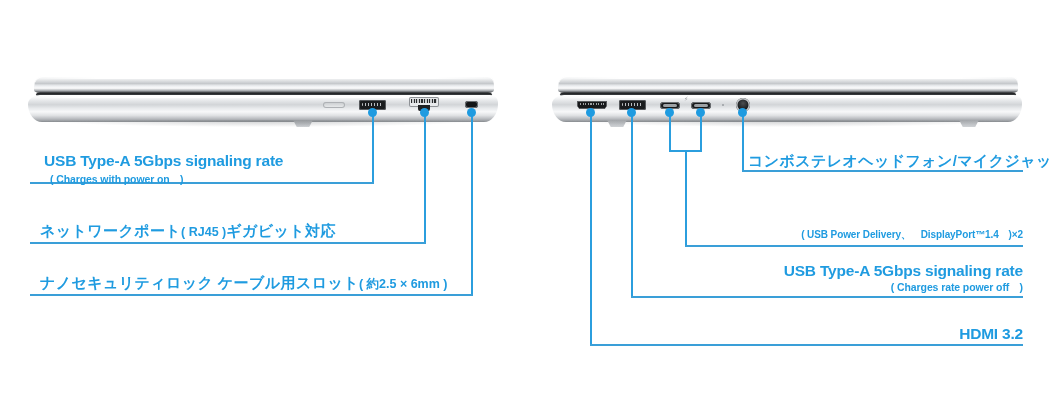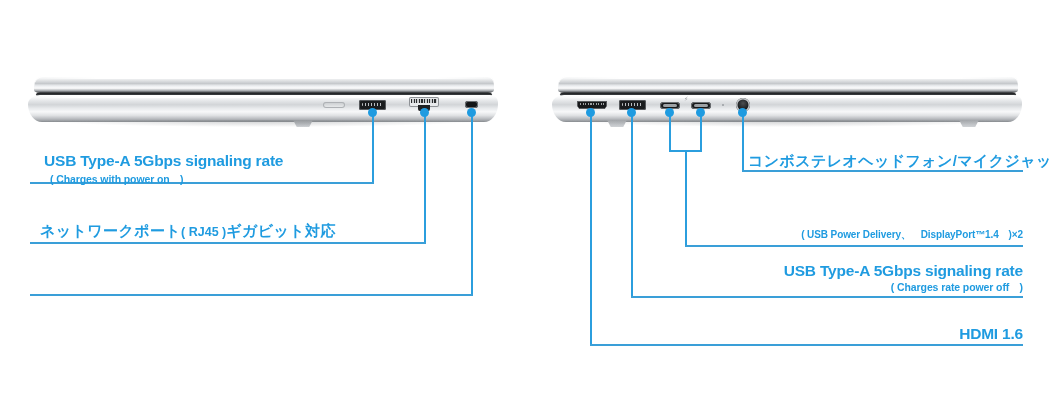--- a/index.html
+++ b/index.html
@@ -337,20 +337,23 @@
   <div class="underline" style="left:30px;  top:242px; width:396px;"></div>
   <div class="underline" style="left:30px;  top:294px; width:443px;"></div>
 
   <div class="label l-main" style="left:44px; top:152px;">USB Type-A 5Gbps signaling rate</div>
   <div class="label l-sub" style="left:50px; top:173px;">( Charges with power on　)</div>
 
   <div class="label l-jp" style="left:40px; top:222px;">
     <span>ネットワークポート</span><span class="small">( RJ45 )</span><span>ギガビット対応</span>
   </div>
 
+  <div class="label l-jp" style="left:40px; top:274px;">
+    <span>ナノセキュリティロック ケーブル用スロット</span><span class="small">( 約2.5 × 6mm )</span>
+  </div>
 
   <div class="laptop right">
     <div class="lid"></div>
     <div class="gap"></div>
     <div class="base"></div>
     <div class="foot" style="left:52px;"></div>
     <div class="foot" style="left:404px;"></div>
     <div class="shade"></div>
 
     <div class="port port-hdmi" style="left:25px;"></div>
@@ -384,15 +387,15 @@
   <div class="underline" style="left:631px; top:296px; width:392px;"></div>
   <div class="underline" style="left:590px; top:344px; width:433px;"></div>
 
   <div class="label l-jp" style="left:748px; top:152px;">コンボステレオヘッドフォン/マイクジャック</div>
 
   <div class="label l-sub2 ta-right" style="right:27px; top:229px; width:320px;">( USB Power Delivery、　DisplayPort™1.4　)×2</div>
 
   <div class="label l-main ta-right" style="right:27px; top:262px; width:330px;">USB Type-A 5Gbps signaling rate</div>
   <div class="label l-sub ta-right" style="right:27px; top:281px; width:330px;">( Charges rate power off　)</div>
 
-  <div class="label l-main ta-right" style="right:27px; top:325px; width:300px;">HDMI 1.6</div>
+  <div class="label l-main ta-right" style="right:27px; top:325px; width:300px;">HDMI 3.2</div>
 
 </div>
 
 </body></html>

